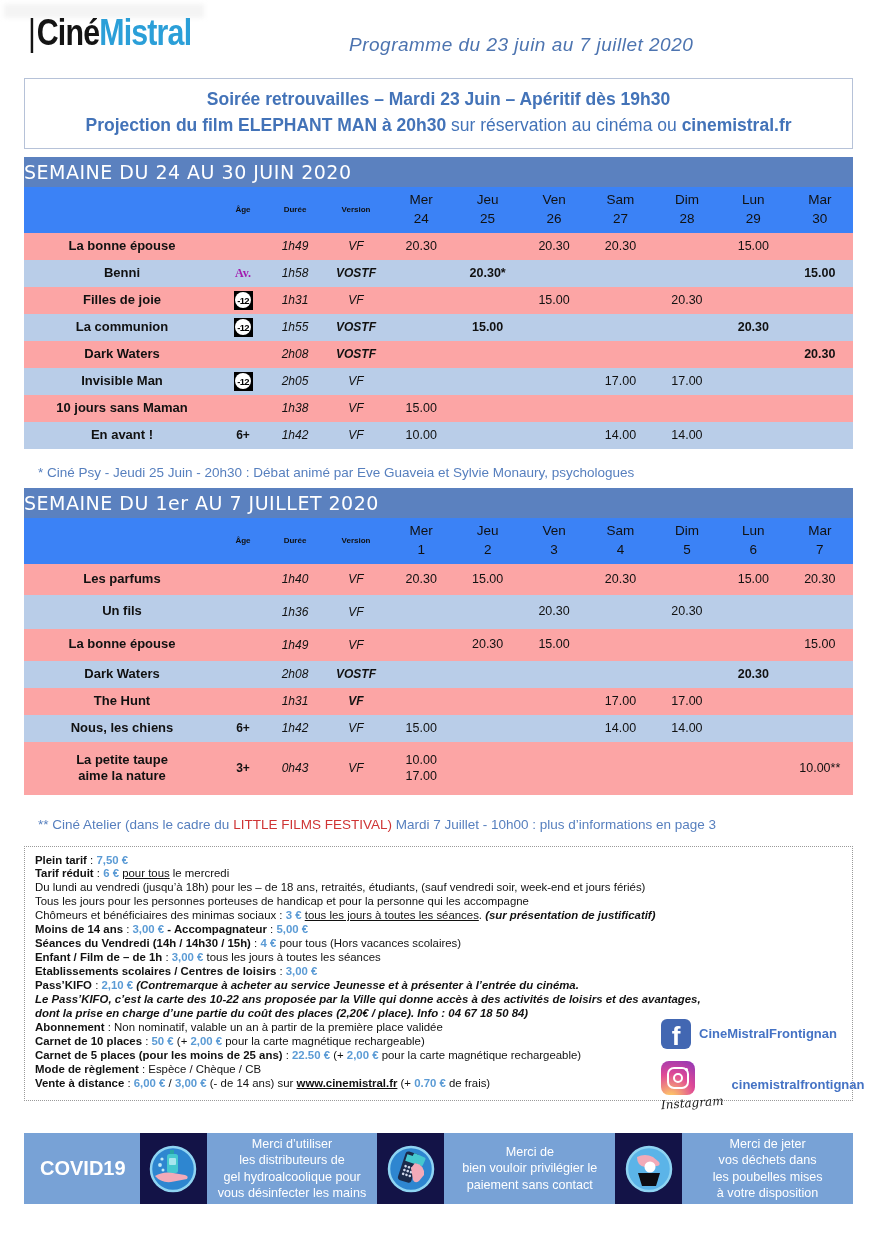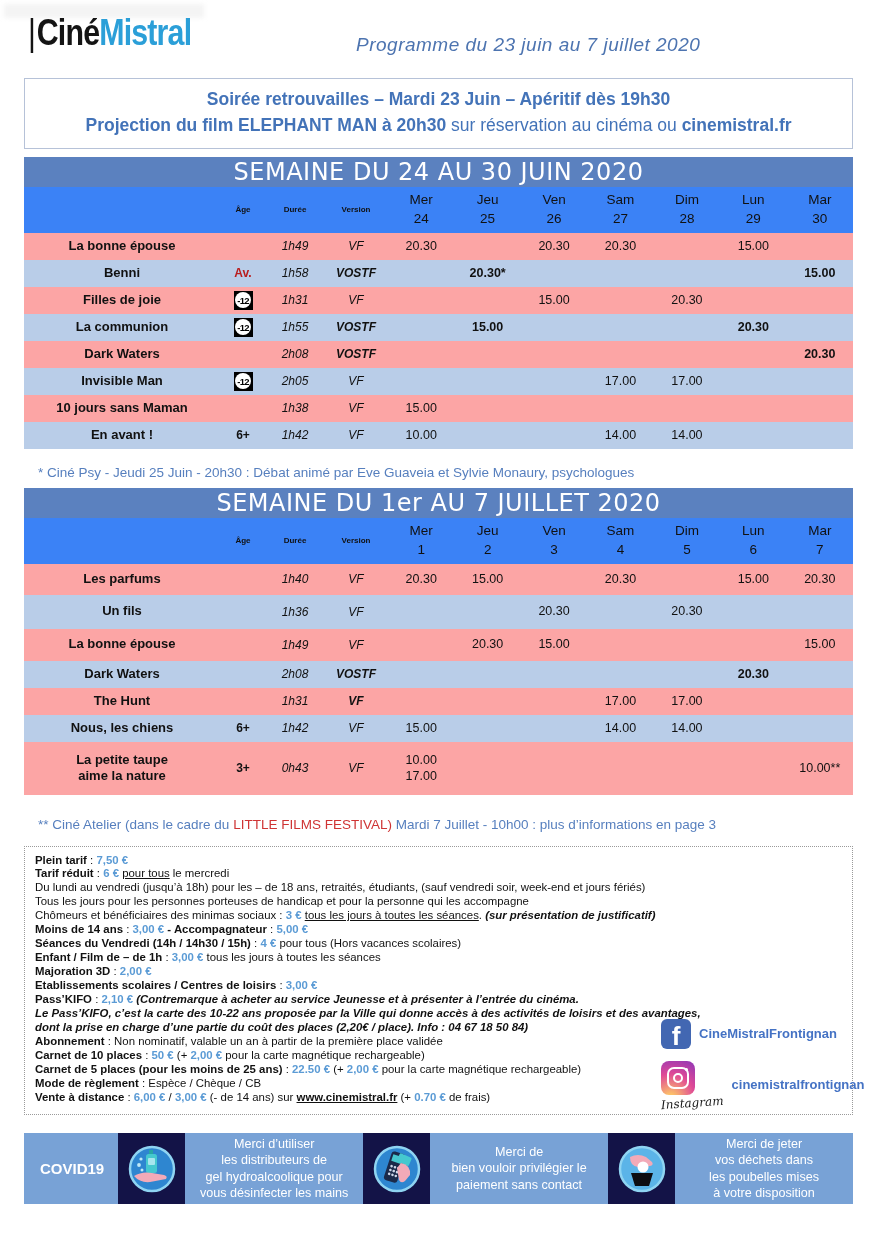--- a/index.html
+++ b/index.html
@@ -13,43 +13,43 @@
 
   
   .scan-artifact { position:absolute; left:4px; top:4px; width:200px; height:14px;
     background:#f4f4f4; filter:blur(2px); }
   .hdr { position:relative; height:72px; }
   .logo { position:absolute; left:4px; top:12px; font-weight:bold; font-size:37px;
     letter-spacing:-1px; transform:scaleX(.82); transform-origin:left center; white-space:nowrap; }
   .logo .lg-bar { color:#141414; margin-right:2px; font-weight:normal; }
   .logo .lg-black { color:#141414; }
   .logo .lg-blue { color:#2b9fd8; }
-  .prog-title { position:absolute; left:332px; top:34px; font-style:italic;
+  .prog-title { position:absolute; left:325px; top:34px; font-style:italic;
     font-size:19px; color:#4d74b0; letter-spacing:.5px; }
 
   
   .annc { margin-top:6px; border:1px solid #b6c2d8; padding:7px 6px 9px;
     text-align:center; color:#4373b8; font-size:17.5px; line-height:1.5; }
 
   
   .week { margin-top:8px; }
-  .banner { height:30px; background:#5b81bf; color:#fff; text-align:center;
-    font-family:"DejaVu Sans", sans-serif; font-size:24px; line-height:30px;
+  .banner { height:30px; background:#5b81bf; color:#fff; 
+    font-family:"DejaVu Sans", sans-serif; font-size:19px; line-height:30px;
     letter-spacing:.5px; }
   .grid-row { display:grid; grid-template-columns:196px 46px 58px 64px repeat(7,1fr);
     align-items:center; }
   .thead { height:46px; background:#3b82f6; }
   .thead .mini { font-size:8px; font-weight:bold; text-align:center; }
   .thead .day { text-align:center; font-size:13.5px; line-height:1.35; }
   .trow { min-height:27px; }
   .trow.dark { background:#fca5a5; }
   .trow.light { background:#b9cde8; }
   .c-title { text-align:center; font-weight:bold; font-size:13px; white-space:pre-line; line-height:1.25; }
   .c-age { text-align:center; font-size:12px; font-weight:bold; }
-  .c-age .red-age { color:#b91c1c; }
+  .c-age .red-age { color:#a21caf;font-family:Liberation Serif, serif; }
   .badge { display:inline-flex; width:19px; height:19px; background:#000;
     align-items:center; justify-content:center; vertical-align:middle; }
   .badge span { width:16px; height:16px; background:#fff; border-radius:50%;
     display:flex; align-items:center; justify-content:center;
     font-size:9.5px; font-weight:bold; letter-spacing:-.8px; color:#000; }
   .c-dur { text-align:center; font-size:12px; font-style:italic; }
   .c-ver { text-align:center; font-size:12px; font-style:italic; }
   .c-ver.vb { font-weight:bold; }
   .c-time { text-align:center; font-size:12.5px; white-space:pre-line; line-height:1.3; }
   .c-time.b { font-weight:bold; }
@@ -84,21 +84,21 @@
     border:2.5px solid #fff; border-radius:50%; }
   .ig-icon .dot { position:absolute; right:7px; top:7px; width:3px; height:3px;
     background:#fff; border-radius:50%; }
   .soc-label { color:#4472c4; font-weight:bold; font-size:13px; }
   .ig-caption { font-family:"DejaVu Serif", serif; font-style:italic; font-size:12px;
     color:#1a1a1a; transform:rotate(-4deg); margin-top:1px; }
 
   
   .covid { position:absolute; left:24px; top:1133px; width:829px; height:71px;
     background:#78a2d6; display:flex; align-items:center; }
-  .covid-label { color:#fff; font-weight:bold; font-size:15px; margin:0 14px 0 16px; flex:none; }
+  .covid-label { color:#fff; font-weight:bold; font-size:20px; margin:0 14px 0 16px; flex:none; }
   .cv-item { display:flex; align-items:center; flex:1; }
   .cv-tile { width:67px; height:71px; background:#131347; display:flex;
     align-items:center; justify-content:center; flex:none; }
   .cv-text { color:#fff; font-size:12.6px; line-height:1.28; text-align:center;
     white-space:pre-line; flex:1; padding:0 4px; }
 </style>
 </head>
 <body>
 
 <div class="scan-artifact"></div>
@@ -379,21 +379,20 @@
   <div class="pricebox">
     <div id="pricing-lines">
         <div class="ln"><span class="b">Plein tarif</span><span> : </span><span class="b price">7,50 €</span></div>
         <div class="ln"><span class="b">Tarif réduit</span><span> : </span><span class="b price">6 €</span><span> </span><span class="u">pour tous</span><span> le mercredi</span></div>
         <div class="ln"><span>Du lundi au vendredi (jusqu’à 18h) pour les – de 18 ans, retraités, étudiants, (sauf vendredi soir, week-end et jours fériés)</span></div>
         <div class="ln"><span>Tous les jours pour les personnes porteuses de handicap et pour la personne qui les accompagne</span></div>
         <div class="ln"><span>Chômeurs et bénéficiaires des minimas sociaux : </span><span class="b price">3 €</span><span> </span><span class="u">tous les jours à toutes les séances</span><span>. </span><span class="i">(sur présentation de justificatif)</span></div>
         <div class="ln"><span class="b">Moins de 14 ans</span><span> : </span><span class="b price">3,00 €</span><span class="b"> - </span><span class="b">Accompagnateur</span><span> : </span><span class="b price">5,00 €</span></div>
         <div class="ln"><span class="b">Séances du Vendredi (14h / 14h30 / 15h)</span><span> : </span><span class="b price">4 €</span><span> pour tous (Hors vacances scolaires)</span></div>
         <div class="ln"><span class="b">Enfant / Film de – de 1h</span><span> : </span><span class="b price">3,00 €</span><span> tous les jours à toutes les séances</span></div>
-        <div class="ln"><span class="b">Majoration 3D</span><span> : </span><span class="b price">2,00 €</span></div>
         <div class="ln"><span class="b">Etablissements scolaires / Centres de loisirs</span><span> : </span><span class="b price">3,00 €</span></div>
         <div class="ln"><span class="b">Pass’KIFO</span><span> : </span><span class="b price">2,10 €</span><span> </span><span class="i">(Contremarque à acheter au service Jeunesse et à présenter à l’entrée du cinéma.</span></div>
         <div class="ln"><span class="i">Le Pass’KIFO, c’est la carte des 10-22 ans proposée par la Ville qui donne accès à des activités de loisirs et des avantages,</span></div>
         <div class="ln"><span class="i">dont la prise en charge d’une partie du coût des places (2,20€ / place). Info : 04 67 18 50 84)</span></div>
         <div class="ln"><span class="b">Abonnement</span><span> : Non nominatif, valable un an à partir de la première place validée</span></div>
         <div class="ln"><span class="b">Carnet de 10 places</span><span> : </span><span class="b price">50 €</span><span> (+ </span><span class="b price">2,00 €</span><span> pour la carte magnétique rechargeable)</span></div>
         <div class="ln"><span class="b">Carnet de 5 places (pour les moins de 25 ans)</span><span> : </span><span class="b price">22.50 €</span><span> (+ </span><span class="b price">2,00 €</span><span> pour la carte magnétique rechargeable)</span></div>
         <div class="ln"><span class="b">Mode de règlement</span><span> : Espèce / Chèque / CB</span></div>
         <div class="ln"><span class="b">Vente à distance</span><span> : </span><span class="b price">6,00 €</span><span> / </span><span class="b price">3,00 €</span><span> (- de 14 ans) sur </span><span class="b u">www.cinemistral.fr</span><span> (+ </span><span class="b price">0.70 €</span><span> de frais)</span></div>
       </div>

